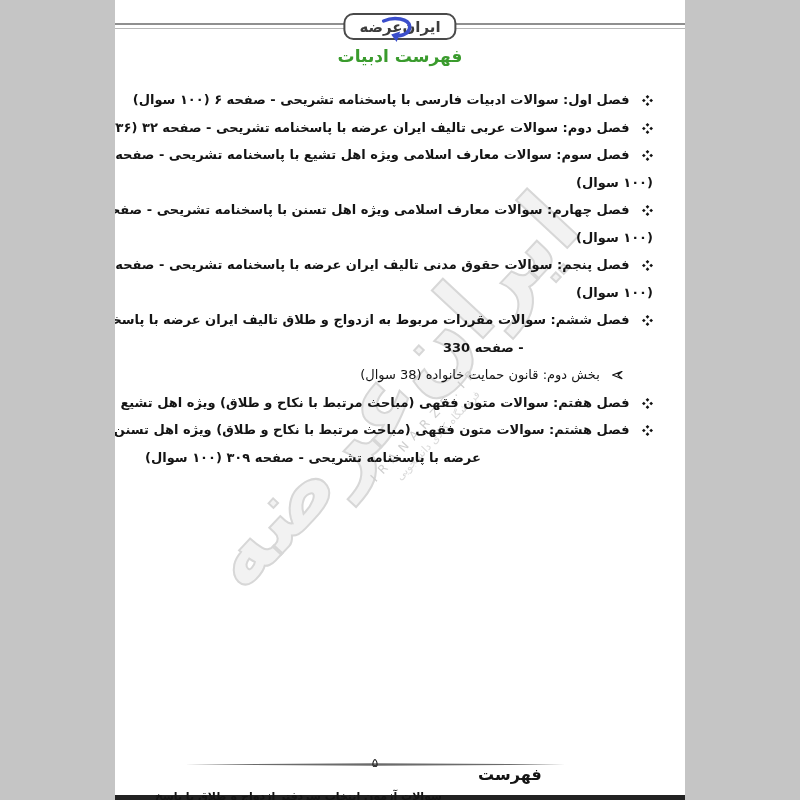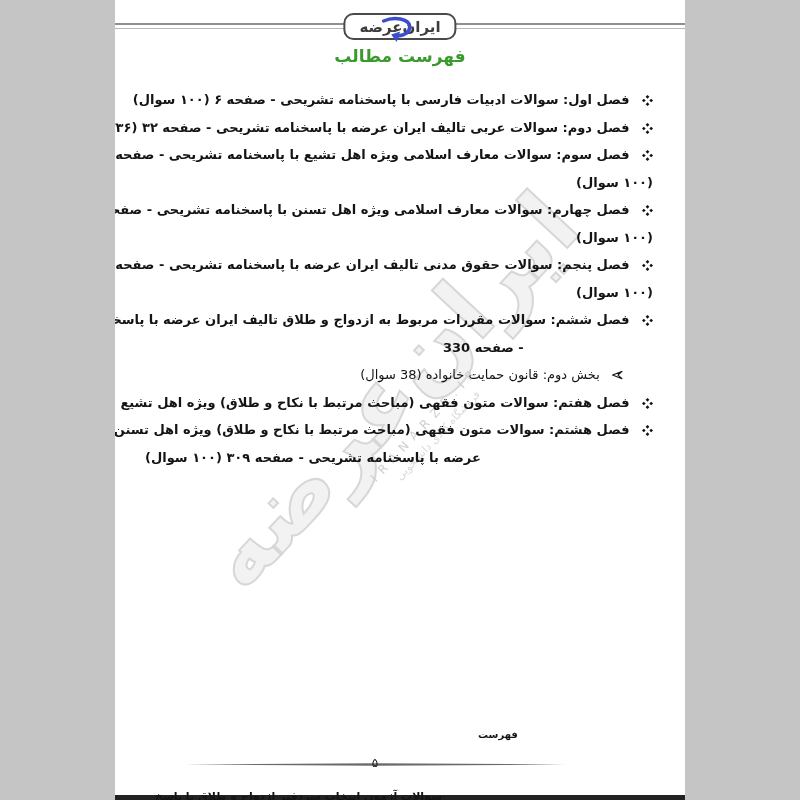--- a/index.html
+++ b/index.html
@@ -72,39 +72,39 @@
   .footer-line{position:absolute;left:70px;top:751px;z-index:2;}
   .page-number{
     position:absolute;left:0;top:756px;width:520px;text-align:center;
     font-size:12px;color:#141414;z-index:2;
   }
   .footer-book-title{
     position:absolute;left:40px;top:767px;font-size:11px;font-weight:bold;
     color:#141414;direction:rtl;white-space:nowrap;z-index:2;margin-top:23px;
   }
   .footer-section{
-    position:absolute;left:363px;top:729px;font-size:10px;font-weight:bold;
+    position:absolute;left:363px;top:765px;font-size:16px;font-weight:bold;
     color:#141414;direction:rtl;z-index:2;
   }
 </style>
 </head>
 <body style="--bg: #c5c5c5; --green: #3a9b2d;">
 
 <div class="page">
 
   <div class="header-rule"></div>
   <div class="logo">
     <span class="logo-text">ایران‌عرضه</span>
     <svg width="34" height="28" viewBox="0 0 34 28">
       <path d="M3 5 C 14 0, 28 3, 29 10 C 29.5 16, 24 19, 17 20" fill="none" stroke="#3b4ecb" stroke-width="3.4" stroke-linecap="round"></path>
       <polygon points="19.5,15.5 16,26 10.5,18.5" fill="#3b4ecb"></polygon>
     </svg>
   </div>
 
-  <div class="page-title">فهرست مطالب</div>
+  <div class="page-title">فهرست ادبیات</div>
 
   <div class="watermark">
     <div class="wm-main">ایران‌عرضه</div>
     <span class="wm-en">IRANARZE.IR</span>
     <span class="wm-tagline">فروشگاه کالای دانشجویی</span>
   </div>
 
   <div id="toc">
       <div class="chapter">
         <div class="line align-right">

